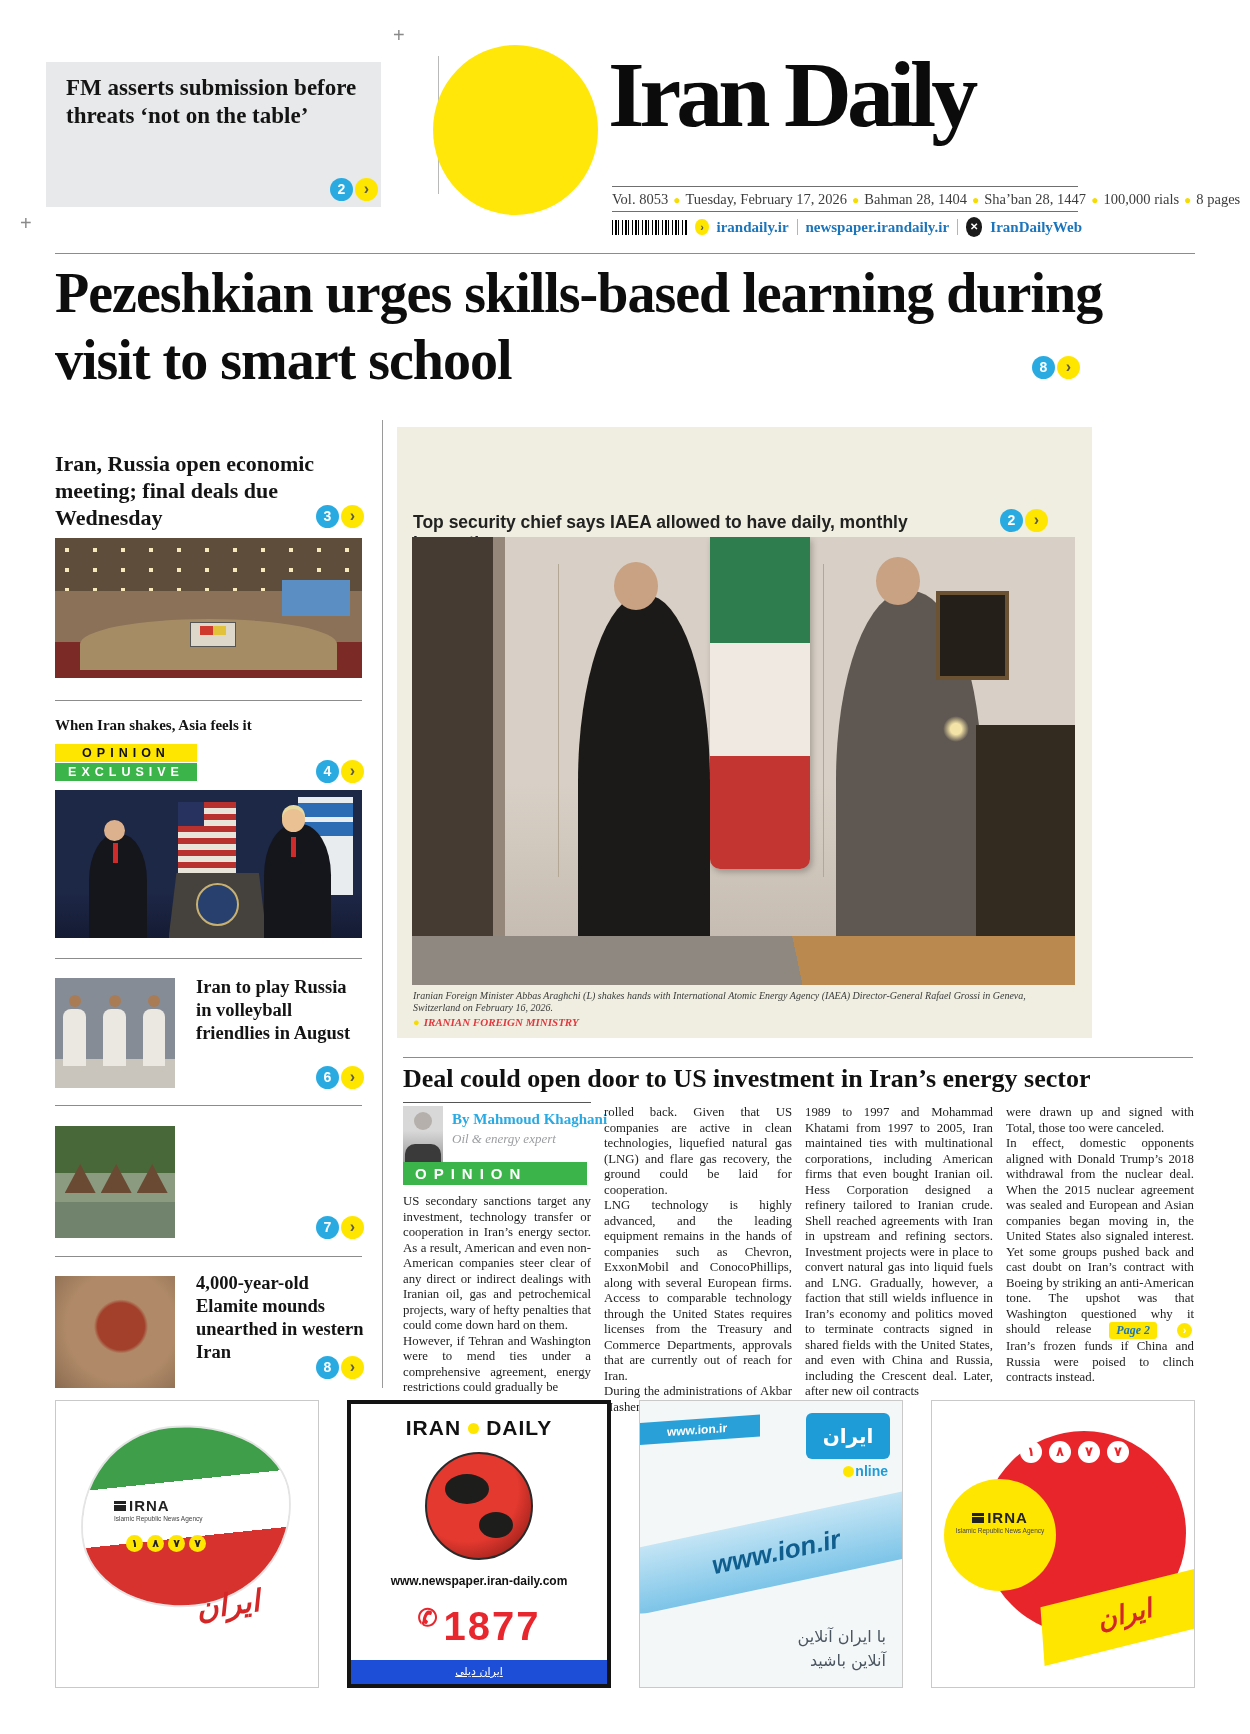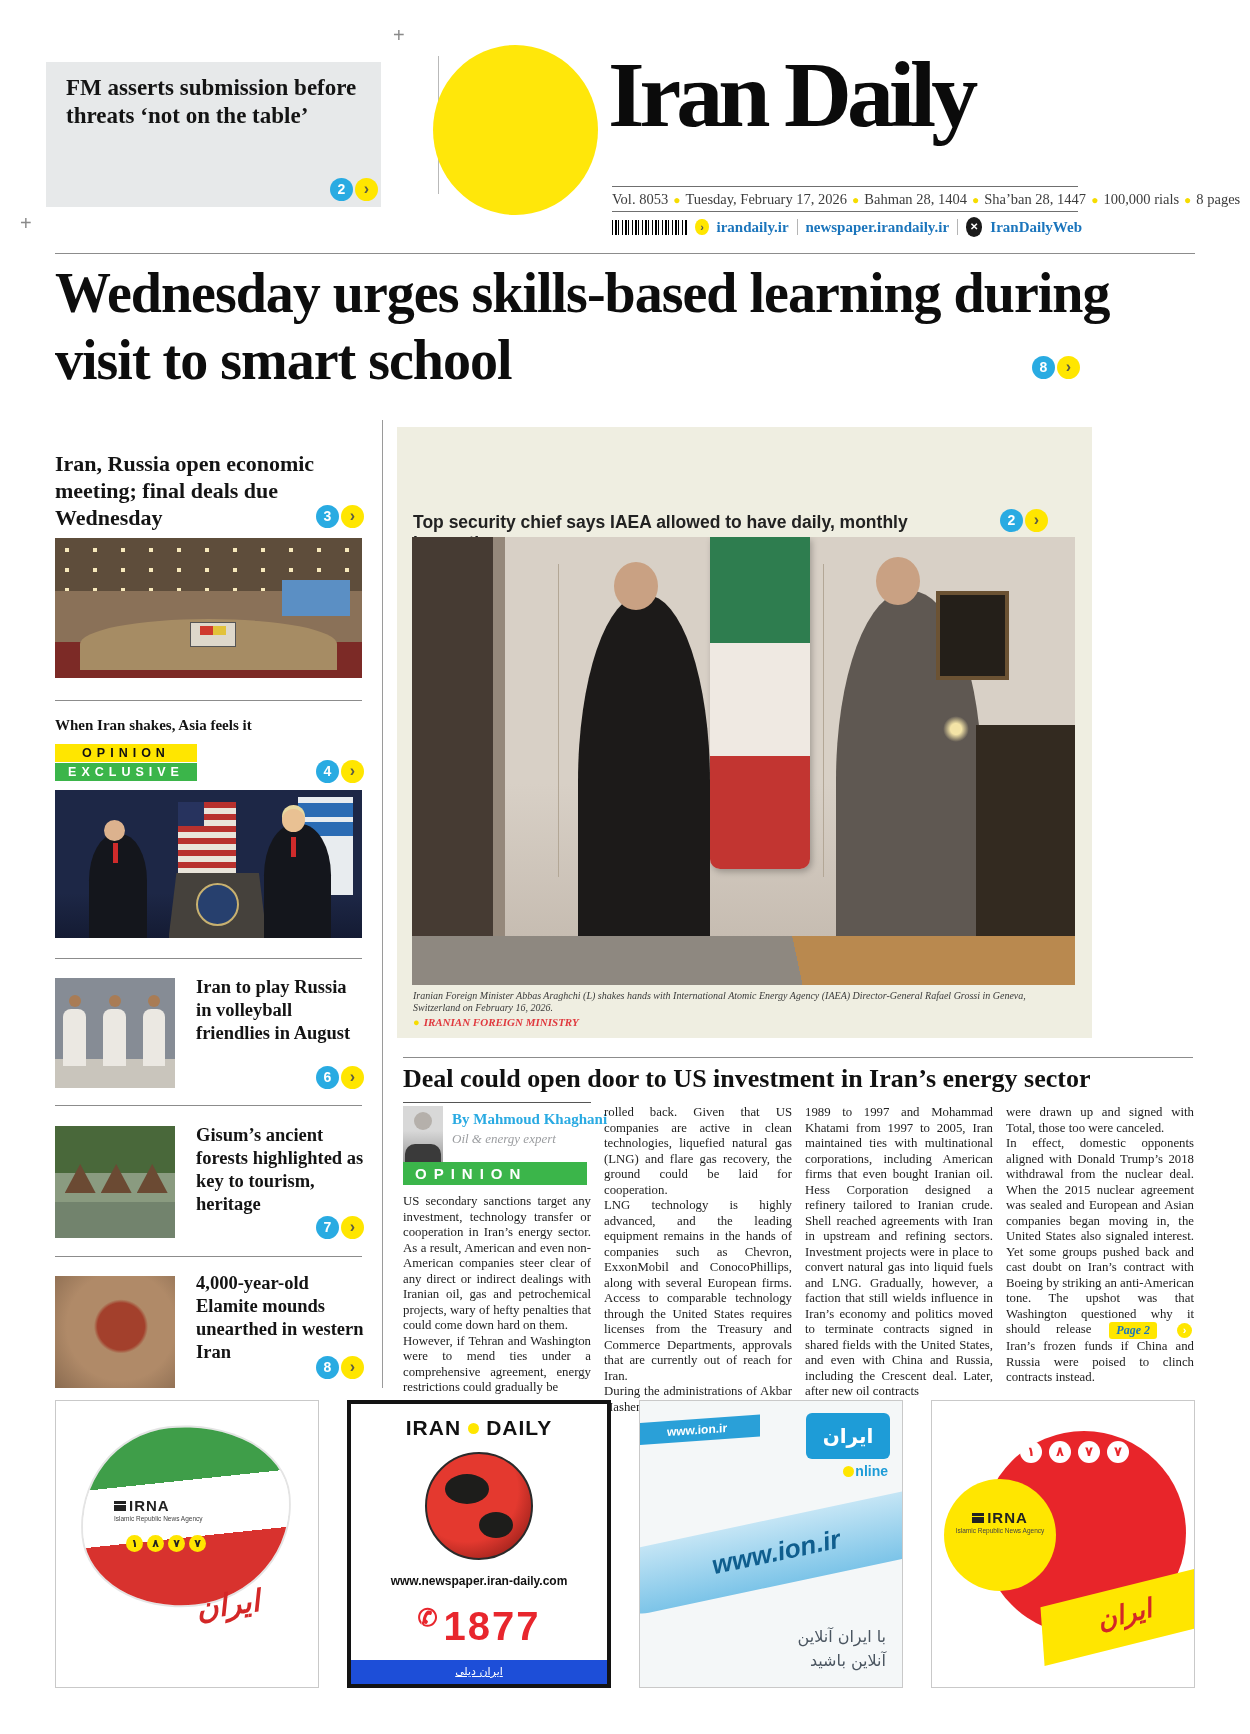--- a/index.html
+++ b/index.html
@@ -172,21 +172,21 @@
     <a class="weblink" href="#">irandaily.ir</a>
     <span class="vsep"></span>
     <a class="weblink" href="#">newspaper.irandaily.ir</a>
     <span class="vsep"></span>
     <span class="xicon">✕</span>
     <a class="weblink" href="#">IranDailyWeb</a>
   </div>
 
   <div class="header-rule"></div>
 
-  <h1 class="lead-headline">Wednesday urges skills-based learning during visit to smart school</h1>
+  <h1 class="lead-headline">Pezeshkian urges skills-based learning during visit to smart school</h1>
   <div class="badge" style="left:1032px; top:356px;">
     <span class="b-num">8</span>
     <span class="b-arr">›</span>
   </div>
 
   <h3 class="lc-title" style="top:450px;">Iran, Russia open economic meeting; final deals due Wednesday</h3>
   <div class="badge" style="left:316px; top:505px;">
     <span class="b-num">3</span>
     <span class="b-arr">›</span>
   </div>
@@ -242,21 +242,20 @@
     <span class="b-num">6</span>
     <span class="b-arr">›</span>
   </div>
   <div class="lc-rule" style="top:1105px;"></div>
 
   <div class="photo ph-gisum" style="left:55px; top:1126px; width:120px; height:112px;">
     <i class="hut" style="left:8%;"></i>
     <i class="hut" style="left:38%;"></i>
     <i class="hut" style="left:68%;"></i>
   </div>
-  <h3 class="lc-title-sm" style="top:1124px;">Gisum’s ancient forests highlighted as key to tourism, heritage</h3>
   <div class="badge" style="left:316px; top:1216px;">
     <span class="b-num">7</span>
     <span class="b-arr">›</span>
   </div>
   <div class="lc-rule" style="top:1256px;"></div>
 
   <div class="photo ph-elam" style="left:55px; top:1276px; width:120px; height:112px;"></div>
   <h3 class="lc-title-sm" style="top:1272px;">4,000-year-old Elamite mounds unearthed in western Iran</h3>
   <div class="badge" style="left:316px; top:1356px;">
     <span class="b-num">8</span>

